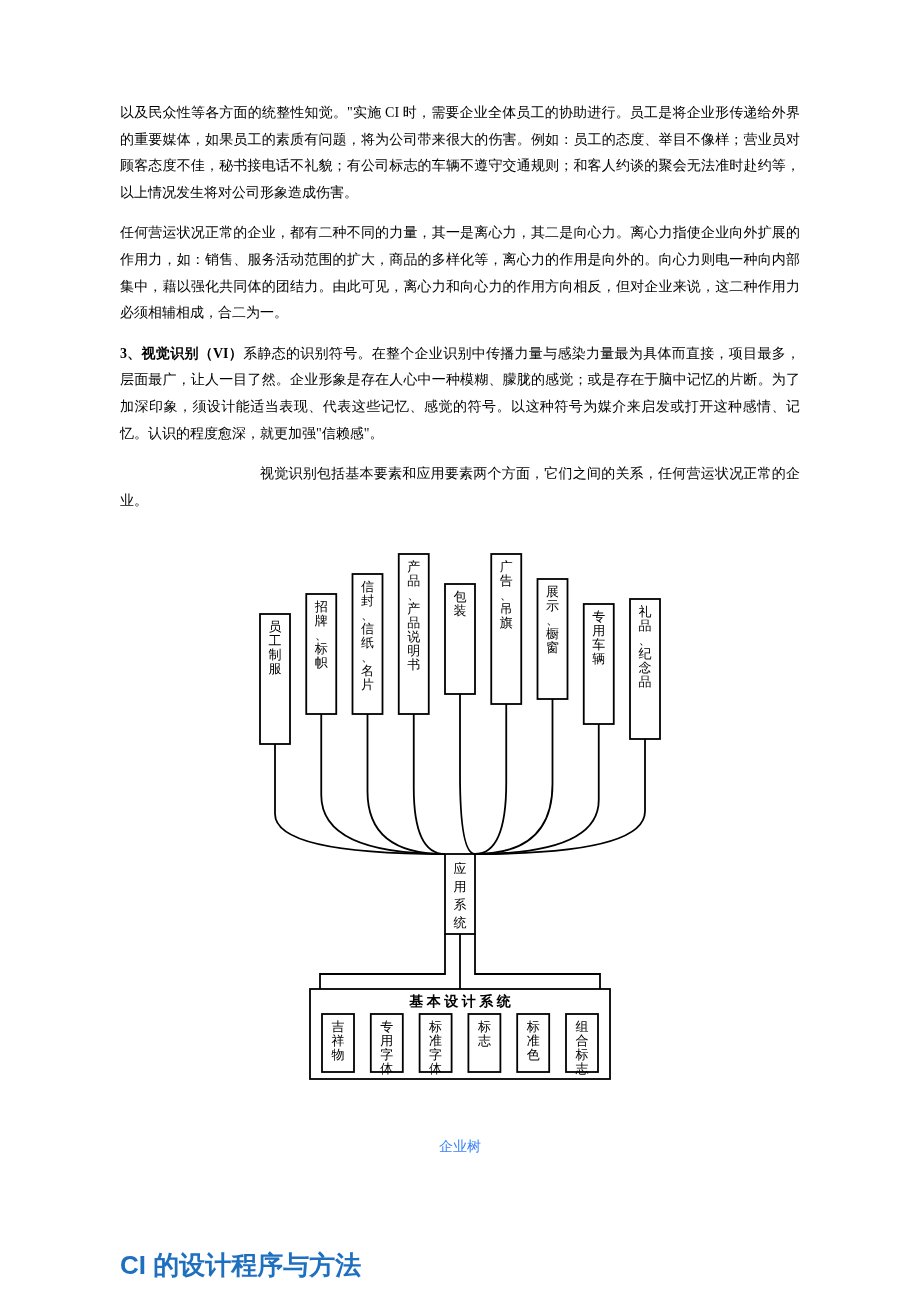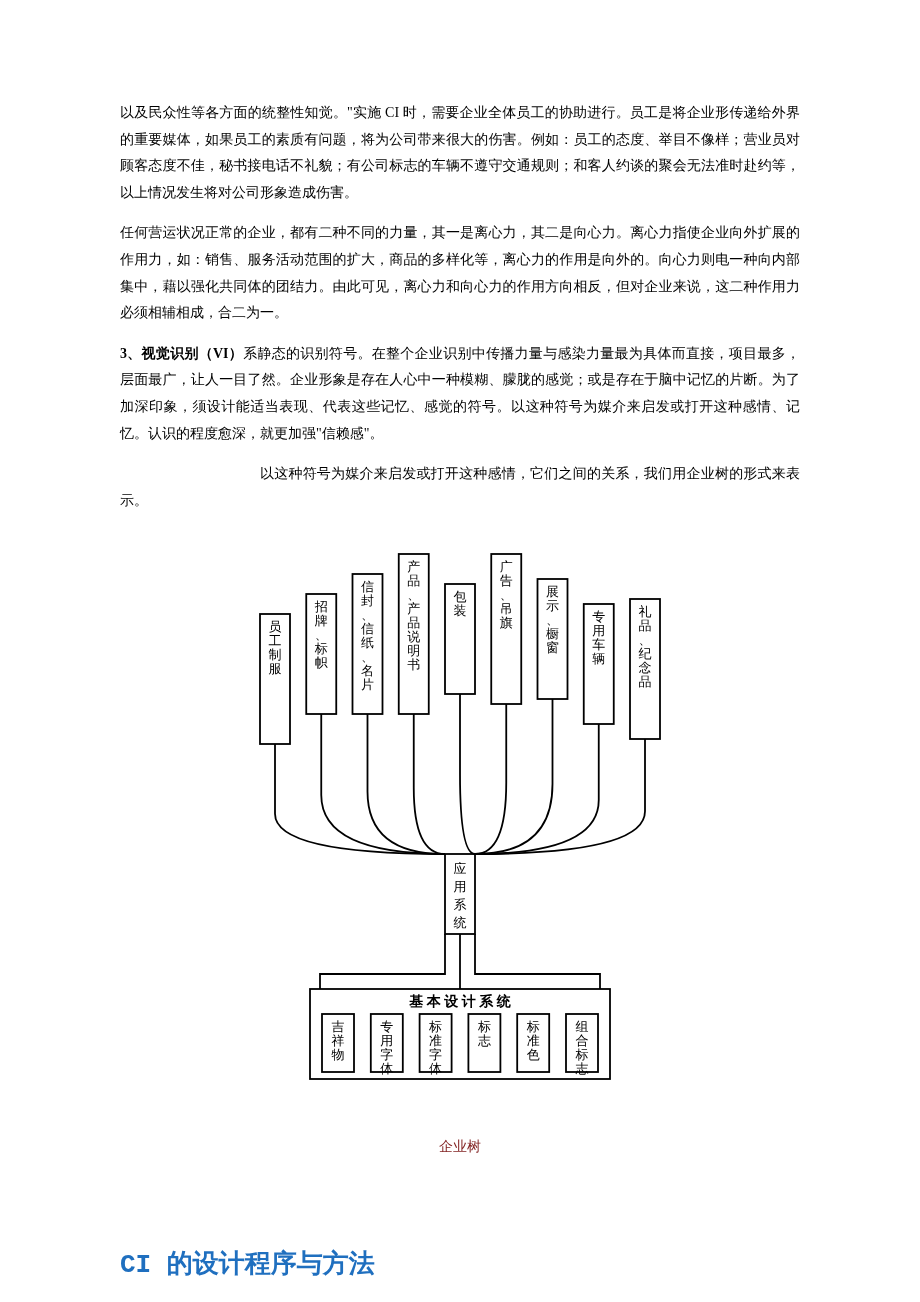--- a/index.html
+++ b/index.html
@@ -13,21 +13,21 @@
     width: 920px;
     box-sizing: border-box;
   }
   .para {
     margin: 0 0 14px 0;
     text-align: justify;
   }
   .bold { font-weight: bold; margin-top: 46px; }
   .indent { text-indent: 2em; }
   .caption {
-    color: #7f1d1d;
+    color: #3b82f6;
     text-align: center;
     font-size: 14px;
     margin-top: 30px;
   }
   .diagram-wrap {
     display: flex;
     justify-content: center;
     margin-top: 30px;
   }
   svg { display: block; }
@@ -36,38 +36,38 @@
     text-anchor: middle;
     dominant-baseline: middle;
   }
   .hlabel {
     font-size: 14px;
     font-weight: bold;
     text-anchor: middle;
   }
   h1.section-heading {
     color: #1f6fbf;
-    font-family: Liberation Mono, monospace;
+    font-family: Liberation Sans, sans-serif;
     font-size: 26px;
     font-weight: bold;
     margin-top: 80px;
   }
 </style>
 </head>
 <body>
 
 <p class="para">以及民众性等各方面的统整性知觉。"实施 CI 时，需要企业全体员工的协助进行。员工是将企业形传递给外界的重要媒体，如果员工的素质有问题，将为公司带来很大的伤害。例如：员工的态度、举目不像样；营业员对顾客态度不佳，秘书接电话不礼貌；有公司标志的车辆不遵守交通规则；和客人约谈的聚会无法准时赴约等，以上情况发生将对公司形象造成伤害。</p>
 
 <p class="para">任何营运状况正常的企业，都有二种不同的力量，其一是离心力，其二是向心力。离心力指使企业向外扩展的作用力，如：销售、服务活动范围的扩大，商品的多样化等，离心力的作用是向外的。向心力则电一种向内部集中，藉以强化共同体的团结力。由此可见，离心力和向心力的作用方向相反，但对企业来说，这二种作用力必须相辅相成，合二为一。</p>
 
 <p class="para">
   <span class="bold">3、视觉识别（VI）</span><span>系静态的识别符号。在整个企业识别中传播力量与感染力量最为具体而直接，项目最多，层面最广，让人一目了然。企业形象是存在人心中一种模糊、朦胧的感觉；或是存在于脑中记忆的片断。为了加深印象，须设计能适当表现、代表这些记忆、感觉的符号。以这种符号为媒介来启发或打开这种感情、记忆。认识的程度愈深，就更加强"信赖感"。</span>
 </p>
 
-<p class="para indent" style="text-indent:10em">以这种符号为媒介来启发或打开这种感情，它们之间的关系，我们用企业树的形式来表示。</p>
+<p class="para indent" style="text-indent:10em">视觉识别包括基本要素和应用要素两个方面，它们之间的关系，任何营运状况正常的企业。</p>
 
 <div class="diagram-wrap">
 <svg id="tree-svg" width="440" height="560" viewBox="0 0 440 560">
   <g stroke="#000" stroke-width="1.8" fill="none">
 
     <g id="upper-boxes">
           <rect x="20" y="70" width="30" height="130"></rect>
           <rect x="66.25" y="50" width="30" height="120"></rect>
           <rect x="112.5" y="30" width="30" height="140"></rect>
           <rect x="158.75" y="10" width="30" height="160"></rect>

